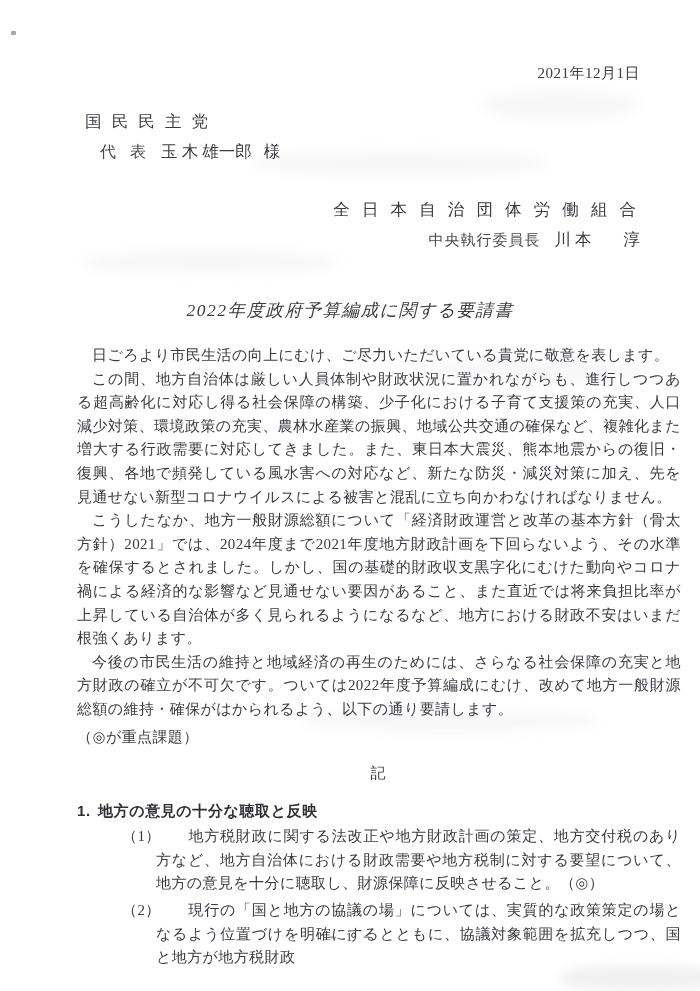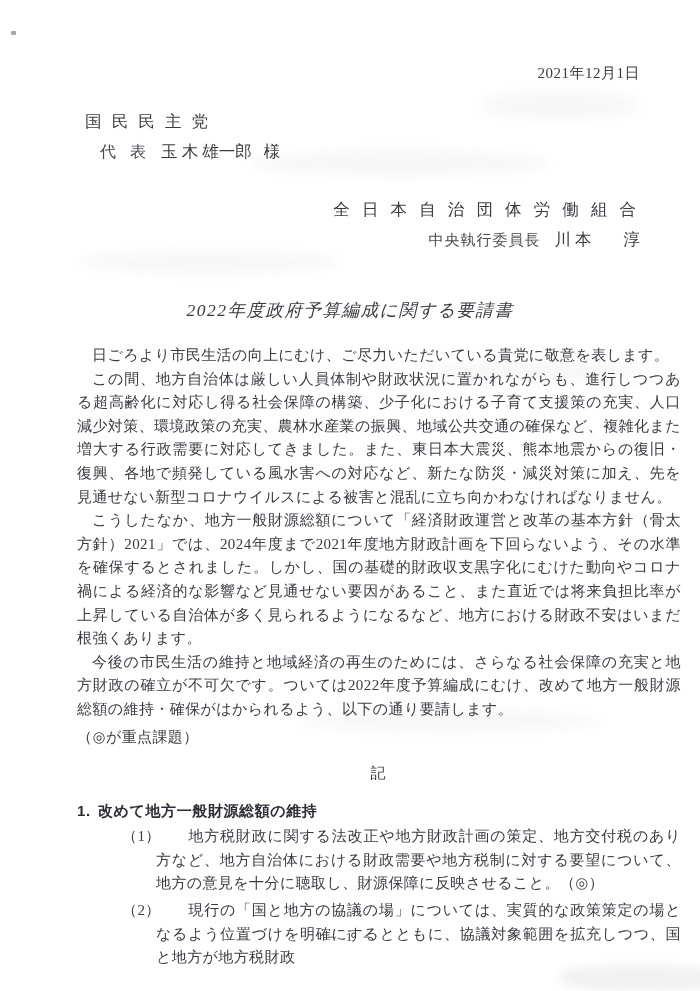--- a/index.html
+++ b/index.html
@@ -186,21 +186,21 @@
   <h1 class="doc-title">2022年度政府予算編成に関する要請書</h1>
 
   <div class="body-text">
     <p class="indent">日ごろより市民生活の向上にむけ、ご尽力いただいている貴党に敬意を表します。</p>
     <p class="indent">この間、地方自治体は厳しい人員体制や財政状況に置かれながらも、進行しつつある超高齢化に対応し得る社会保障の構築、少子化における子育て支援策の充実、人口減少対策、環境政策の充実、農林水産業の振興、地域公共交通の確保など、複雑化また増大する行政需要に対応してきました。また、東日本大震災、熊本地震からの復旧・復興、各地で頻発している風水害への対応など、新たな防災・減災対策に加え、先を見通せない新型コロナウイルスによる被害と混乱に立ち向かわなければなりません。</p>
     <p class="indent">こうしたなか、地方一般財源総額について「経済財政運営と改革の基本方針（骨太方針）2021」では、2024年度まで2021年度地方財政計画を下回らないよう、その水準を確保するとされました。しかし、国の基礎的財政収支黒字化にむけた動向やコロナ禍による経済的な影響など見通せない要因があること、また直近では将来負担比率が上昇している自治体が多く見られるようになるなど、地方における財政不安はいまだ根強くあります。</p>
     <p class="indent">今後の市民生活の維持と地域経済の再生のためには、さらなる社会保障の充実と地方財政の確立が不可欠です。ついては2022年度予算編成にむけ、改めて地方一般財源総額の維持・確保がはかられるよう、以下の通り要請します。</p>
     <p class="note-line">（◎が重点課題）</p>
     <p class="ki-line">記</p>
 
-    <p class="section-heading"><span class="sec-num">1.</span><span>改めて地方一般財源総額の維持</span></p>
+    <p class="section-heading"><span class="sec-num">1.</span><span>地方の意見の十分な聴取と反映</span></p>
 
     <p class="list-item"><span class="item-label">（1）</span><span>地方税財政に関する法改正や地方財政計画の策定、地方交付税のあり方など、地方自治体における財政需要や地方税制に対する要望について、地方の意見を十分に聴取し、財源保障に反映させること。（◎）</span></p>
 
     <p class="list-item"><span class="item-label">（2）</span><span>現行の「国と地方の協議の場」については、実質的な政策策定の場となるよう位置づけを明確にするとともに、協議対象範囲を拡充しつつ、国と地方が地方税財政</span></p>
   </div>
 
   <div class="page-number">－ 1 －</div>
 
 </div>
 

